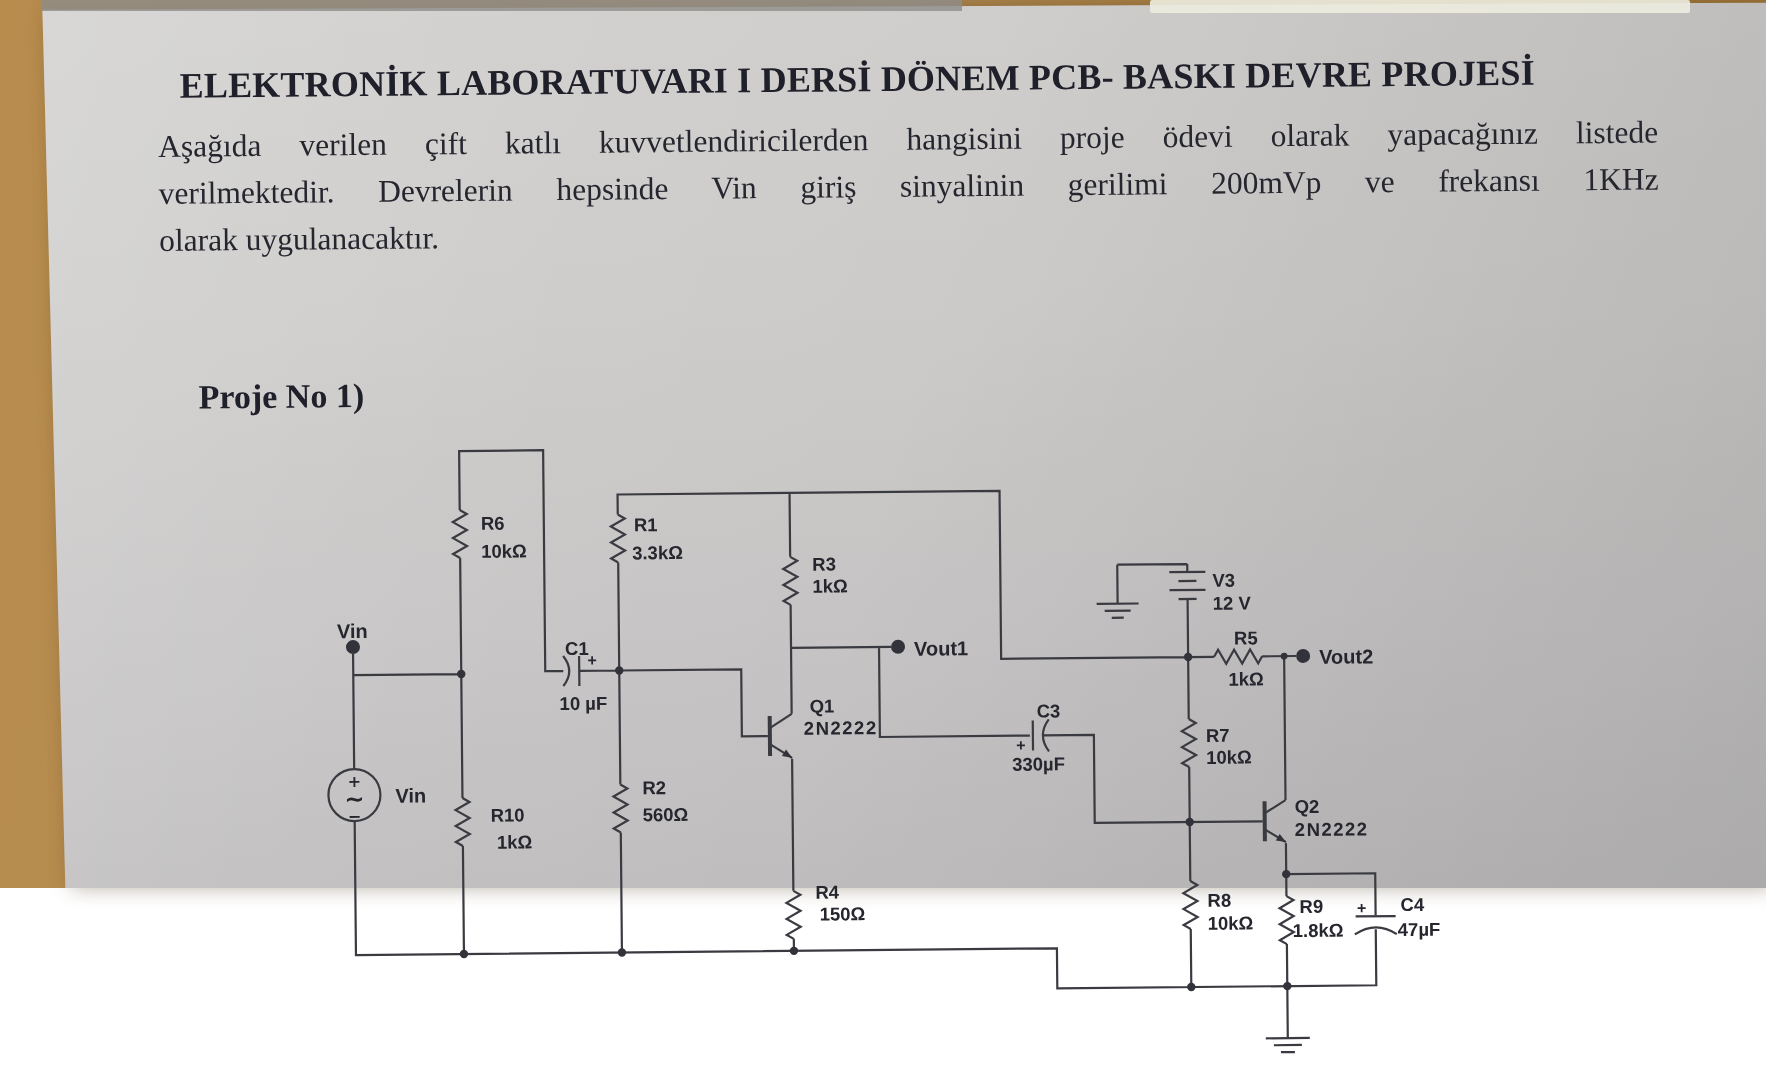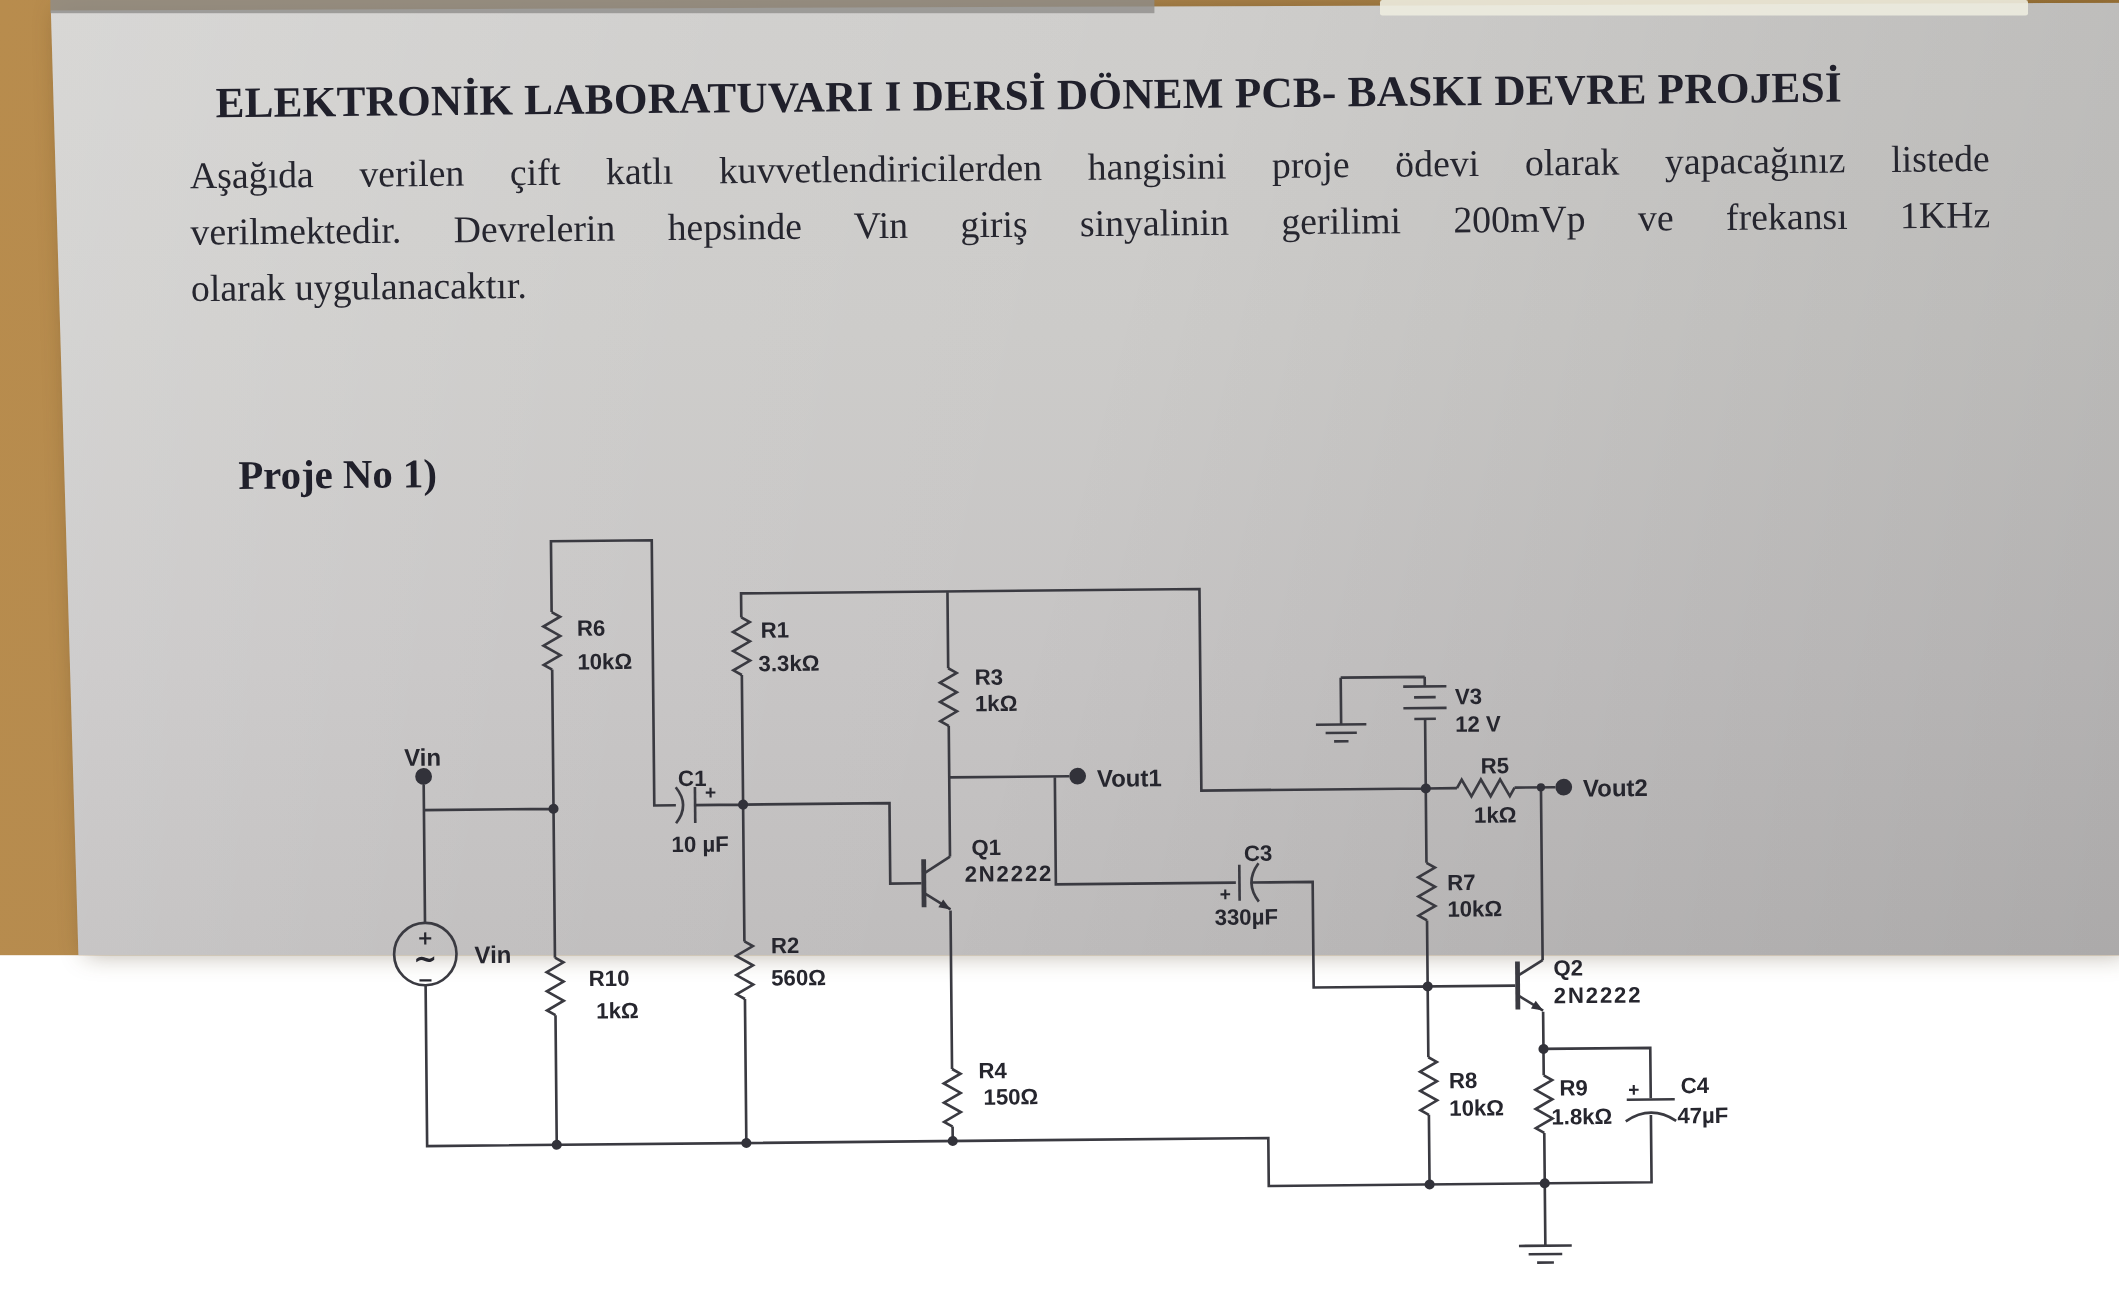--- a/index.html
+++ b/index.html
@@ -1,17 +1,17 @@
 <!DOCTYPE html>
 <html><head>
 <meta charset="utf-8">
 <style>
   html,body{margin:0;padding:0;}
   body{width:1766px;height:1080px;overflow:hidden;font-family:"Liberation Serif",serif;}
-  .scene{position:relative;width:1766px;height:796px;background:linear-gradient(100deg,#b88c4d 0%,#b28a52 40%,#9e7538 100%);}
+  .scene{position:relative;width:1766px;height:888px;background:linear-gradient(100deg,#b88c4d 0%,#b28a52 40%,#9e7538 100%);}
   .paper-wrap{position:absolute;inset:0;filter:drop-shadow(6px 0 10px rgba(60,40,10,.35));}
   .paper{position:absolute;inset:0;
     background:
       linear-gradient(105deg, rgba(255,255,255,.20) 0%, rgba(255,255,255,.05) 30%, rgba(0,0,0,0) 50%, rgba(0,0,0,.06) 78%, rgba(0,0,0,.10) 100%),
       linear-gradient(180deg,#cfcecc 0%,#cccbc9 35%,#c6c4c4 70%,#bfbdbd 100%);
     clip-path:polygon(2.4% 1.1%, 100% 0.3%, 100% 100%, 3.7% 100%);}
   .top-shadow{position:absolute;left:42px;top:0;width:920px;height:11px;background:#8f8d8b;opacity:.8;}
   .top-glare{position:absolute;left:1150px;top:0;width:540px;height:13px;background:#edecdf;opacity:.9;border-radius:2px;}
   .tilt{position:absolute;inset:0;transform:rotate(-0.55deg);transform-origin:880px 540px;}
   .doc-title{position:absolute;left:184px;top:58px;font-weight:bold;font-size:36px;color:#20202b;white-space:nowrap;letter-spacing:.2px;}

